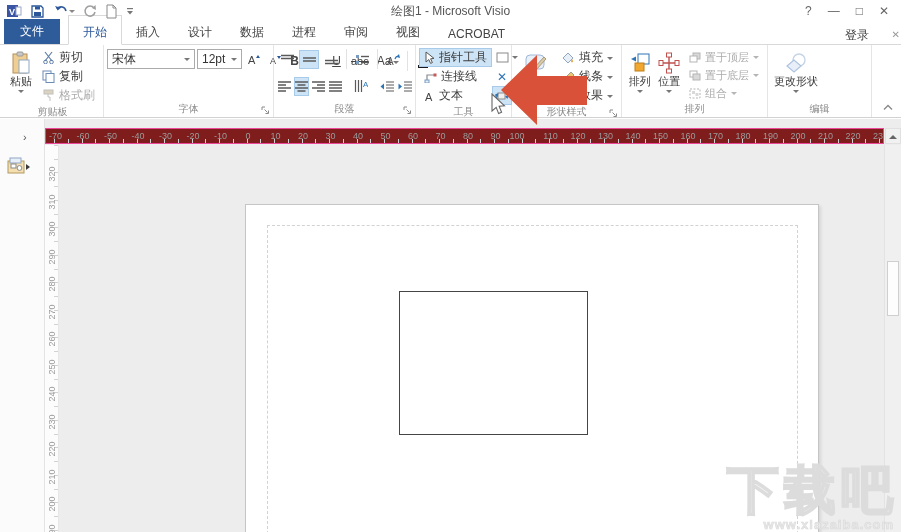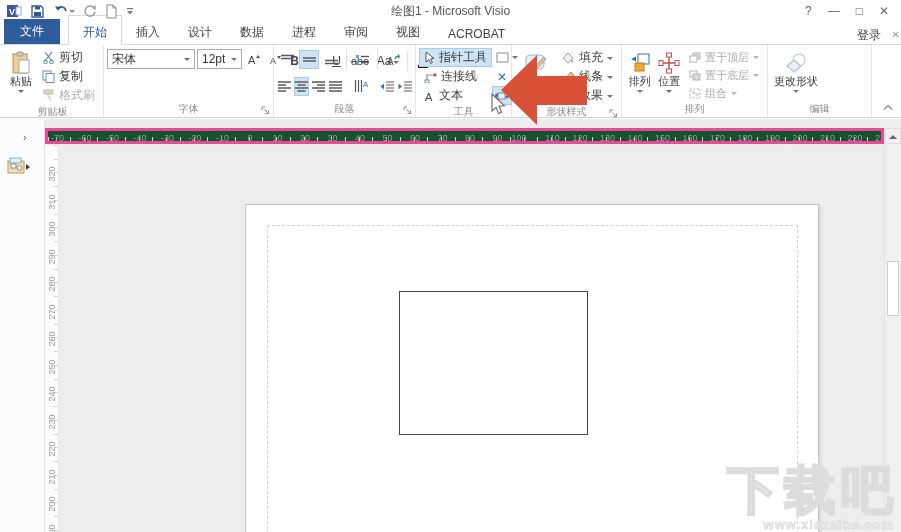--- a/index.html
+++ b/index.html
@@ -12,21 +12,21 @@
   .qat svg { display:block; }
   .title { position:absolute; left:0; right:0; text-align:center; font-size:12px; color:#555; }
   .winbtns { margin-left:auto; display:flex; gap:16px; font-size:12px; color:#666; z-index:2; padding-right:6px; }
   .winbtns span { cursor:default; }
 
   
   .tabrow { height:23px; background:#FFF; border-bottom:1px solid #D9D9D9; position:relative; display:flex; align-items:flex-end; padding-left:4px; }
   .tab { padding:8px 14px 3px; font-size:12px; color:#444; white-space:nowrap; }
   .tab.file { background:#2E5B9A; color:#FFF; padding:4px 16px 4px; margin-right:8px; }
   .tab.active { background:#FFF; border:1px solid #D9D9D9; border-bottom:1px solid #FFF; margin-bottom:-1px; color:#2B579A; }
-  .signin { position:absolute; right:20px; top:5px; font-size:12px; color:#444; }
+  .signin { position:absolute; right:32px; top:5px; font-size:12px; color:#444; }
   .mini-x { position:absolute; right:1px; top:7px; font-size:10px; color:#999; }
 
   
   .ribbon { height:73px; background:#FFF; border-bottom:1px solid #D2D2D2; display:flex; padding-left:2px; position:relative; }
   .rgroup { display:flex; flex-direction:column; border-right:1px solid #E5E5E5; padding:2px 3px 0; }
   .rgroup-content { flex:1; display:flex; }
   .rgroup-label { height:15px; line-height:13px; text-align:center; font-size:10px; color:#8A8A8A; position:relative; }
   .launcher { position:absolute; right:0; top:3px; }
 
   .bigbtn { display:flex; flex-direction:column; align-items:center; padding-top:4px; font-size:11px; color:#3C3C3C; text-align:center; }
@@ -48,21 +48,21 @@
   .icbtn { width:20px; height:19px; display:flex; align-items:center; justify-content:center; border:1px solid transparent; }
   .icbtn.hl { background:#CDE4F6; border-color:#A8CBEA; }
   .collapse-ribbon { position:absolute; right:8px; bottom:3px; color:#888; }
 
   
   .workspace { position:absolute; top:119px; left:0; right:0; bottom:0; background:#EDEDED; }
   .sidebar { position:absolute; left:0; top:0; width:45px; height:100%; background:#FBFBFB; border-right:1px solid #E3E3E3; }
   .sb-chevron { position:absolute; left:23px; top:12px; font-size:11px; color:#555; }
   .sb-shapes { position:absolute; left:7px; top:38px; display:flex; align-items:center; gap:3px; }
 
-  .hruler { position:absolute; left:45px; top:9px; right:17px; height:16px; background:#14532d; border:3px solid #ec4899; overflow:hidden; }
+  .hruler { position:absolute; left:45px; top:9px; right:17px; height:16px; background:#7f1d1d; border:1px solid #ec4899; overflow:hidden; }
   .hruler .rlab { position:absolute; top:2px; width:22px; text-align:center; font-size:9px; color:#9B9B9B; }
   .hticks { position:absolute; left:0; right:0; bottom:0; height:4px;
             background:repeating-linear-gradient(90deg,#D2D2D2 0 1px,transparent 1px 13.75px); background-position-x:8px; }
   .scrollup { position:absolute; right:0; top:9px; width:16px; height:16px; background:#F1F1F1; border:1px solid #E0E0E0; display:flex; align-items:center; justify-content:center; }
   .scrollup i { width:0; height:0; border:4px solid transparent; border-bottom-color:#666; margin-top:-3px; }
 
   .vruler { position:absolute; left:45px; top:26px; width:14px; bottom:0; background:#FCFCFC; border-right:1px solid #E7E7E7; overflow:hidden; }
   .vruler .rlab { position:absolute; left:-4px; width:22px; text-align:center; font-size:9px; color:#9B9B9B; transform:rotate(-90deg); }
   .vticks { position:absolute; right:0; top:0; bottom:0; width:4px;
             background:repeating-linear-gradient(180deg,#D2D2D2 0 1px,transparent 1px 13.75px); }

